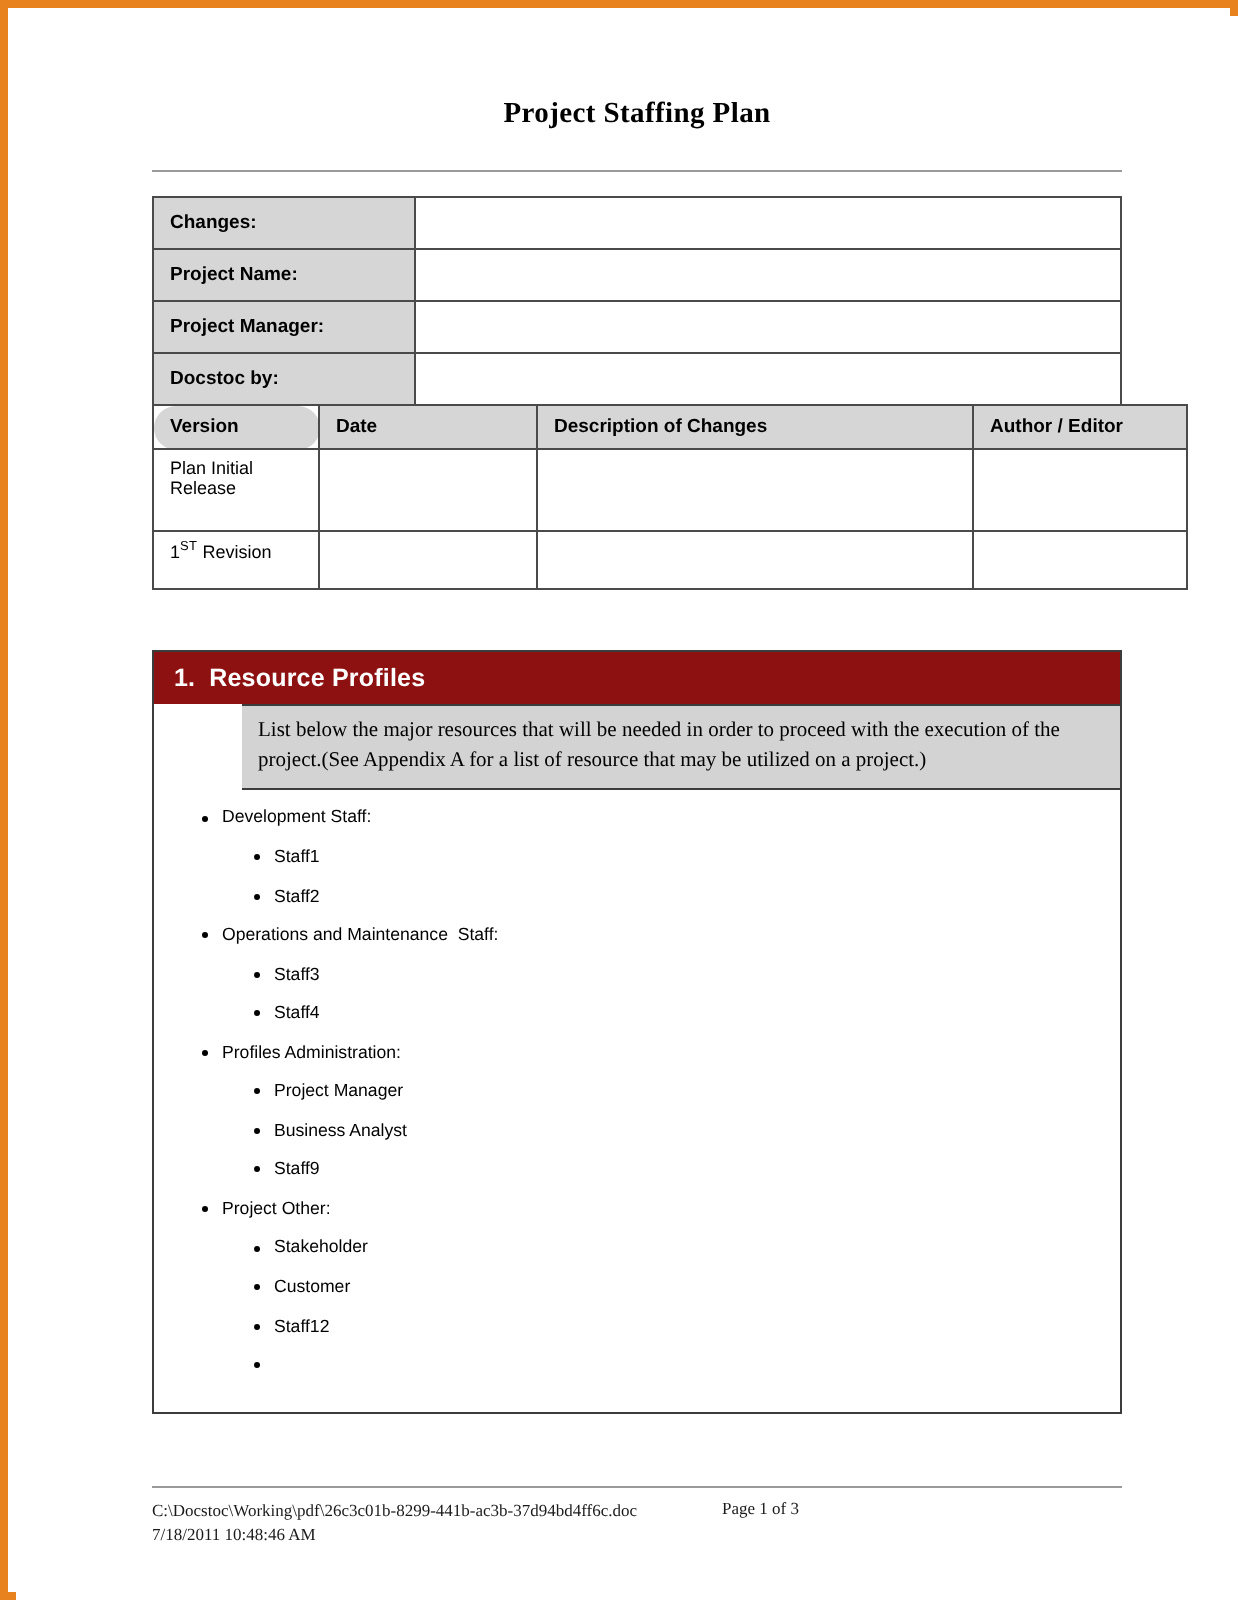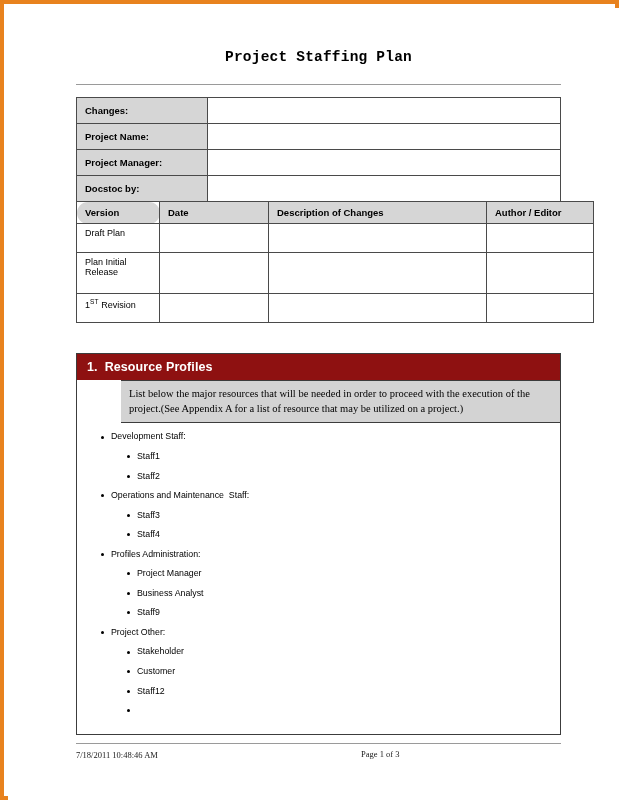--- a/index.html
+++ b/index.html
@@ -36,21 +36,21 @@
 
   .page-inner {
     position: absolute;
     left: 68px;
     top: 0;
     width: 485px;
   }
 
   
   .doc-title {
-    font-family: Liberation Mono, monospace;
+    font-family: Liberation Serif, serif;
     font-weight: bold;
     font-size: 14.5px;
     text-align: center;
     color: #000;
     margin-top: 41px;
     letter-spacing: 0.2px;
   }
 
   .title-rule {
     margin-top: 19px;
@@ -252,26 +252,20 @@
         <thead>
           <tr>
             <th class="col-version">Version</th>
             <th class="col-date">Date</th>
             <th class="col-desc">Description of Changes</th>
             <th class="col-author">Author / Editor</th>
           </tr>
         </thead>
         <tbody>
           <tr>
-            <td class="ver-cell">Draft Plan</td>
-            <td></td>
-            <td></td>
-            <td></td>
-          </tr>
-          <tr>
             <td class="ver-cell two-line">Plan Initial Release</td>
             <td></td>
             <td></td>
             <td></td>
           </tr>
           <tr>
             <td class="ver-cell"><span>1</span><sup class="ord">ST</sup><span> Revision</span></td>
             <td></td>
             <td></td>
             <td></td>
@@ -347,19 +341,20 @@
             <span class="bullet-text"></span>
           </div>
         </div>
       </div>
 
     </div>
 
     <div class="footer-rule"></div>
     <div class="footer">
       <div class="footer-left">
+        <div>C:\Docstoc\Working\pdf\26c3c01b-8299-441b-ac3b-37d94bd4ff6c.doc</div>
         <div>7/18/2011 10:48:46 AM</div>
       </div>
       <div class="footer-right">Page 1 of 3</div>
     </div>
 
   </div>
 </div>
 
 </body></html>

